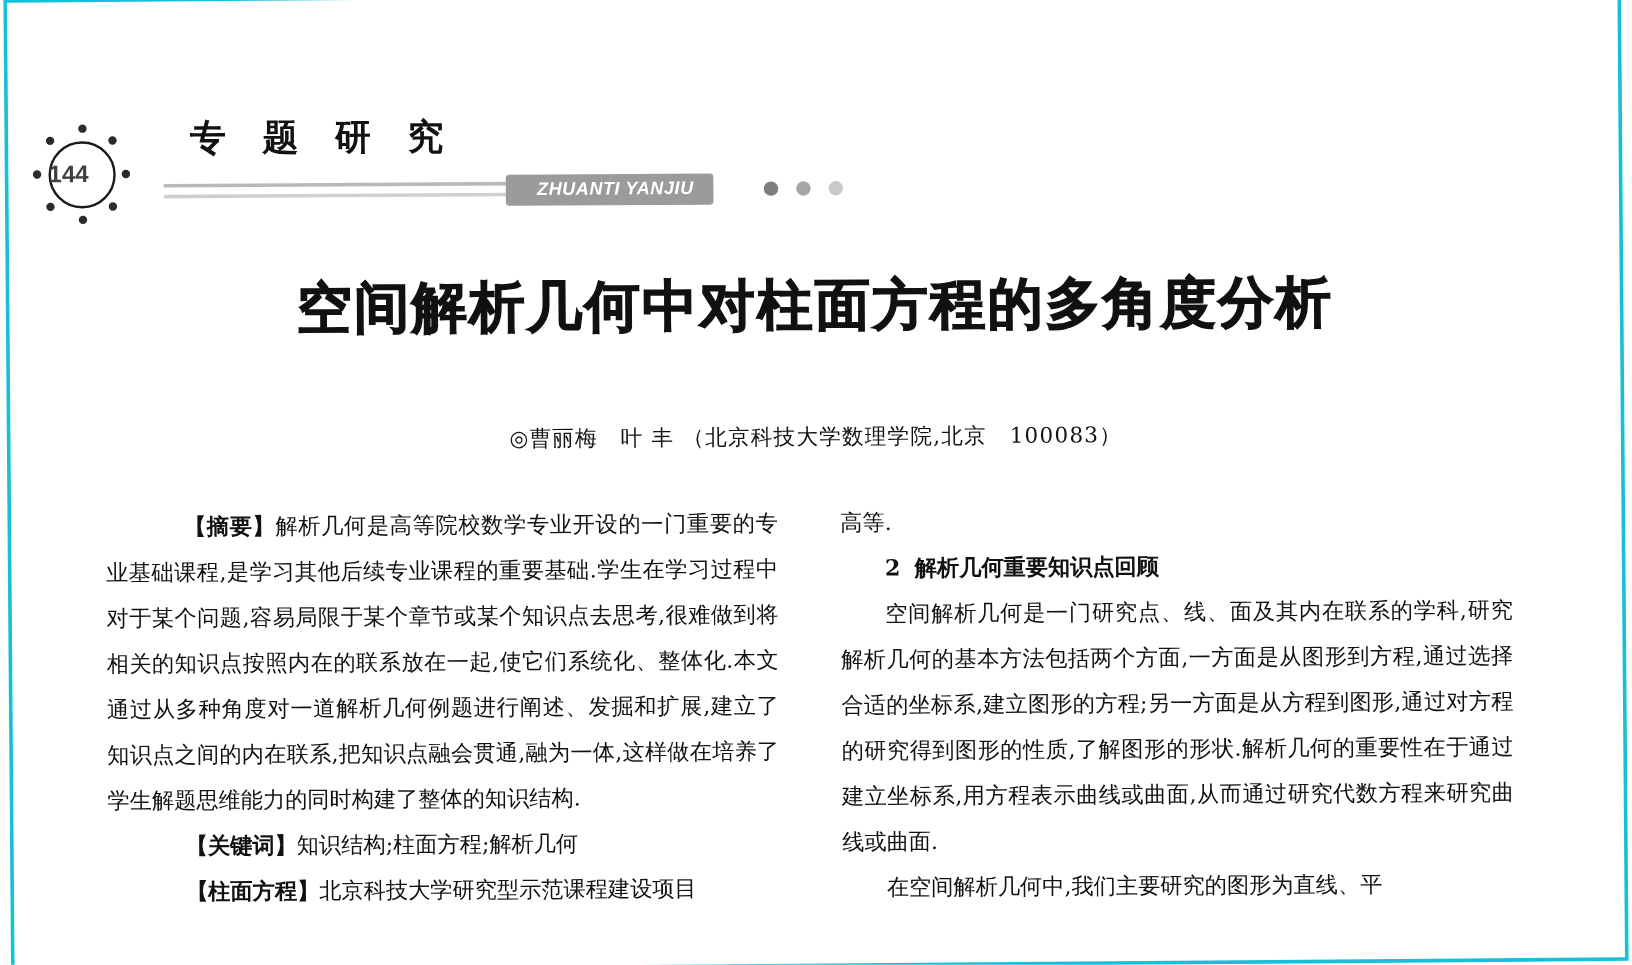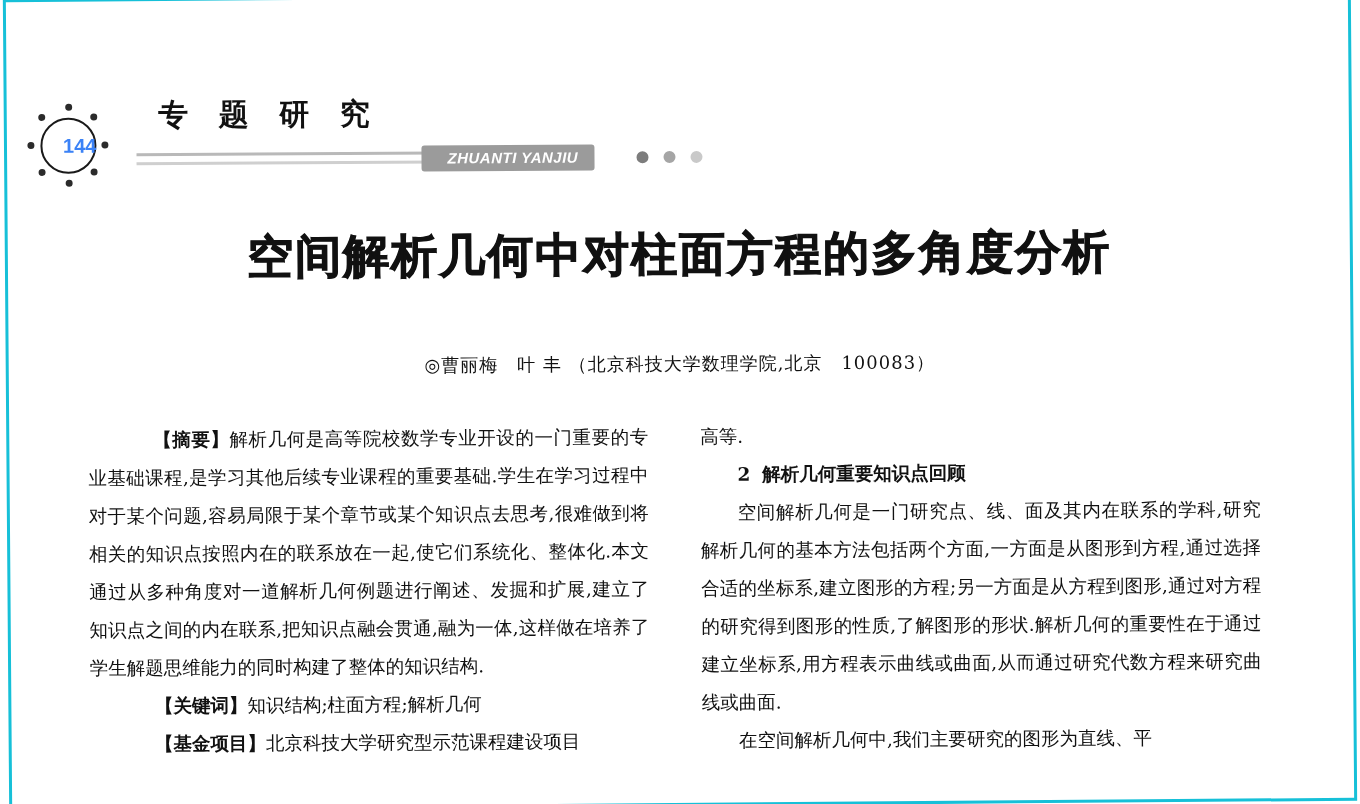--- a/index.html
+++ b/index.html
@@ -72,25 +72,25 @@
     border-radius: 50%;
     box-sizing: border-box;
   }
   .page-badge .num {
     position: absolute;
     left: 14px;
     top: 14px;
     width: 56px;
     height: 56px;
     line-height: 56px;
-    text-align: right;
+    text-align: left;
     font-family: "Liberation Sans", sans-serif;
     font-weight: bold;
     font-size: 20px;
-    color: #3b82f6;
+    color: #404040;
   }
   .page-badge .tick {
     position: absolute;
     width: 7px;
     height: 7px;
     background: #2b2b2b;
     border-radius: 50%;
   }
 
   .zt-title {
@@ -242,21 +242,21 @@
         <div class="dot d3"></div>
       </div>
     </div>
 
     <div class="article-title">空间解析几何中对柱面方程的多角度分析</div>
     <div class="authors">◎曹丽梅　叶 丰 （北京科技大学数理学院,北京　100083）</div>
 
     <div class="col left">
       <p><span class="bold-label">【摘要】</span><span>解析几何是高等院校数学专业开设的一门重要的专业基础课程,是学习其他后续专业课程的重要基础.学生在学习过程中对于某个问题,容易局限于某个章节或某个知识点去思考,很难做到将相关的知识点按照内在的联系放在一起,使它们系统化、整体化.本文通过从多种角度对一道解析几何例题进行阐述、发掘和扩展,建立了知识点之间的内在联系,把知识点融会贯通,融为一体,这样做在培养了学生解题思维能力的同时构建了整体的知识结构.</span></p>
       <p><span class="bold-label">【关键词】</span><span>知识结构;柱面方程;解析几何</span></p>
-      <p><span class="bold-label">【基金项目】</span><span>北京科技大学研究型示范课程建设项目</span></p>
+      <p><span class="bold-label">【柱面方程】</span><span>北京科技大学研究型示范课程建设项目</span></p>
     </div>
 
     <div class="col right">
       <p class="noindent">高等.</p>
       <p class="section-head"><span class="sec-num">2</span><span>解析几何重要知识点回顾</span></p>
       <p>空间解析几何是一门研究点、线、面及其内在联系的学科,研究解析几何的基本方法包括两个方面,一方面是从图形到方程,通过选择合适的坐标系,建立图形的方程;另一方面是从方程到图形,通过对方程的研究得到图形的性质,了解图形的形状.解析几何的重要性在于通过建立坐标系,用方程表示曲线或曲面,从而通过研究代数方程来研究曲线或曲面.</p>
       <p>在空间解析几何中,我们主要研究的图形为直线、平</p>
     </div>
 
   </div>

